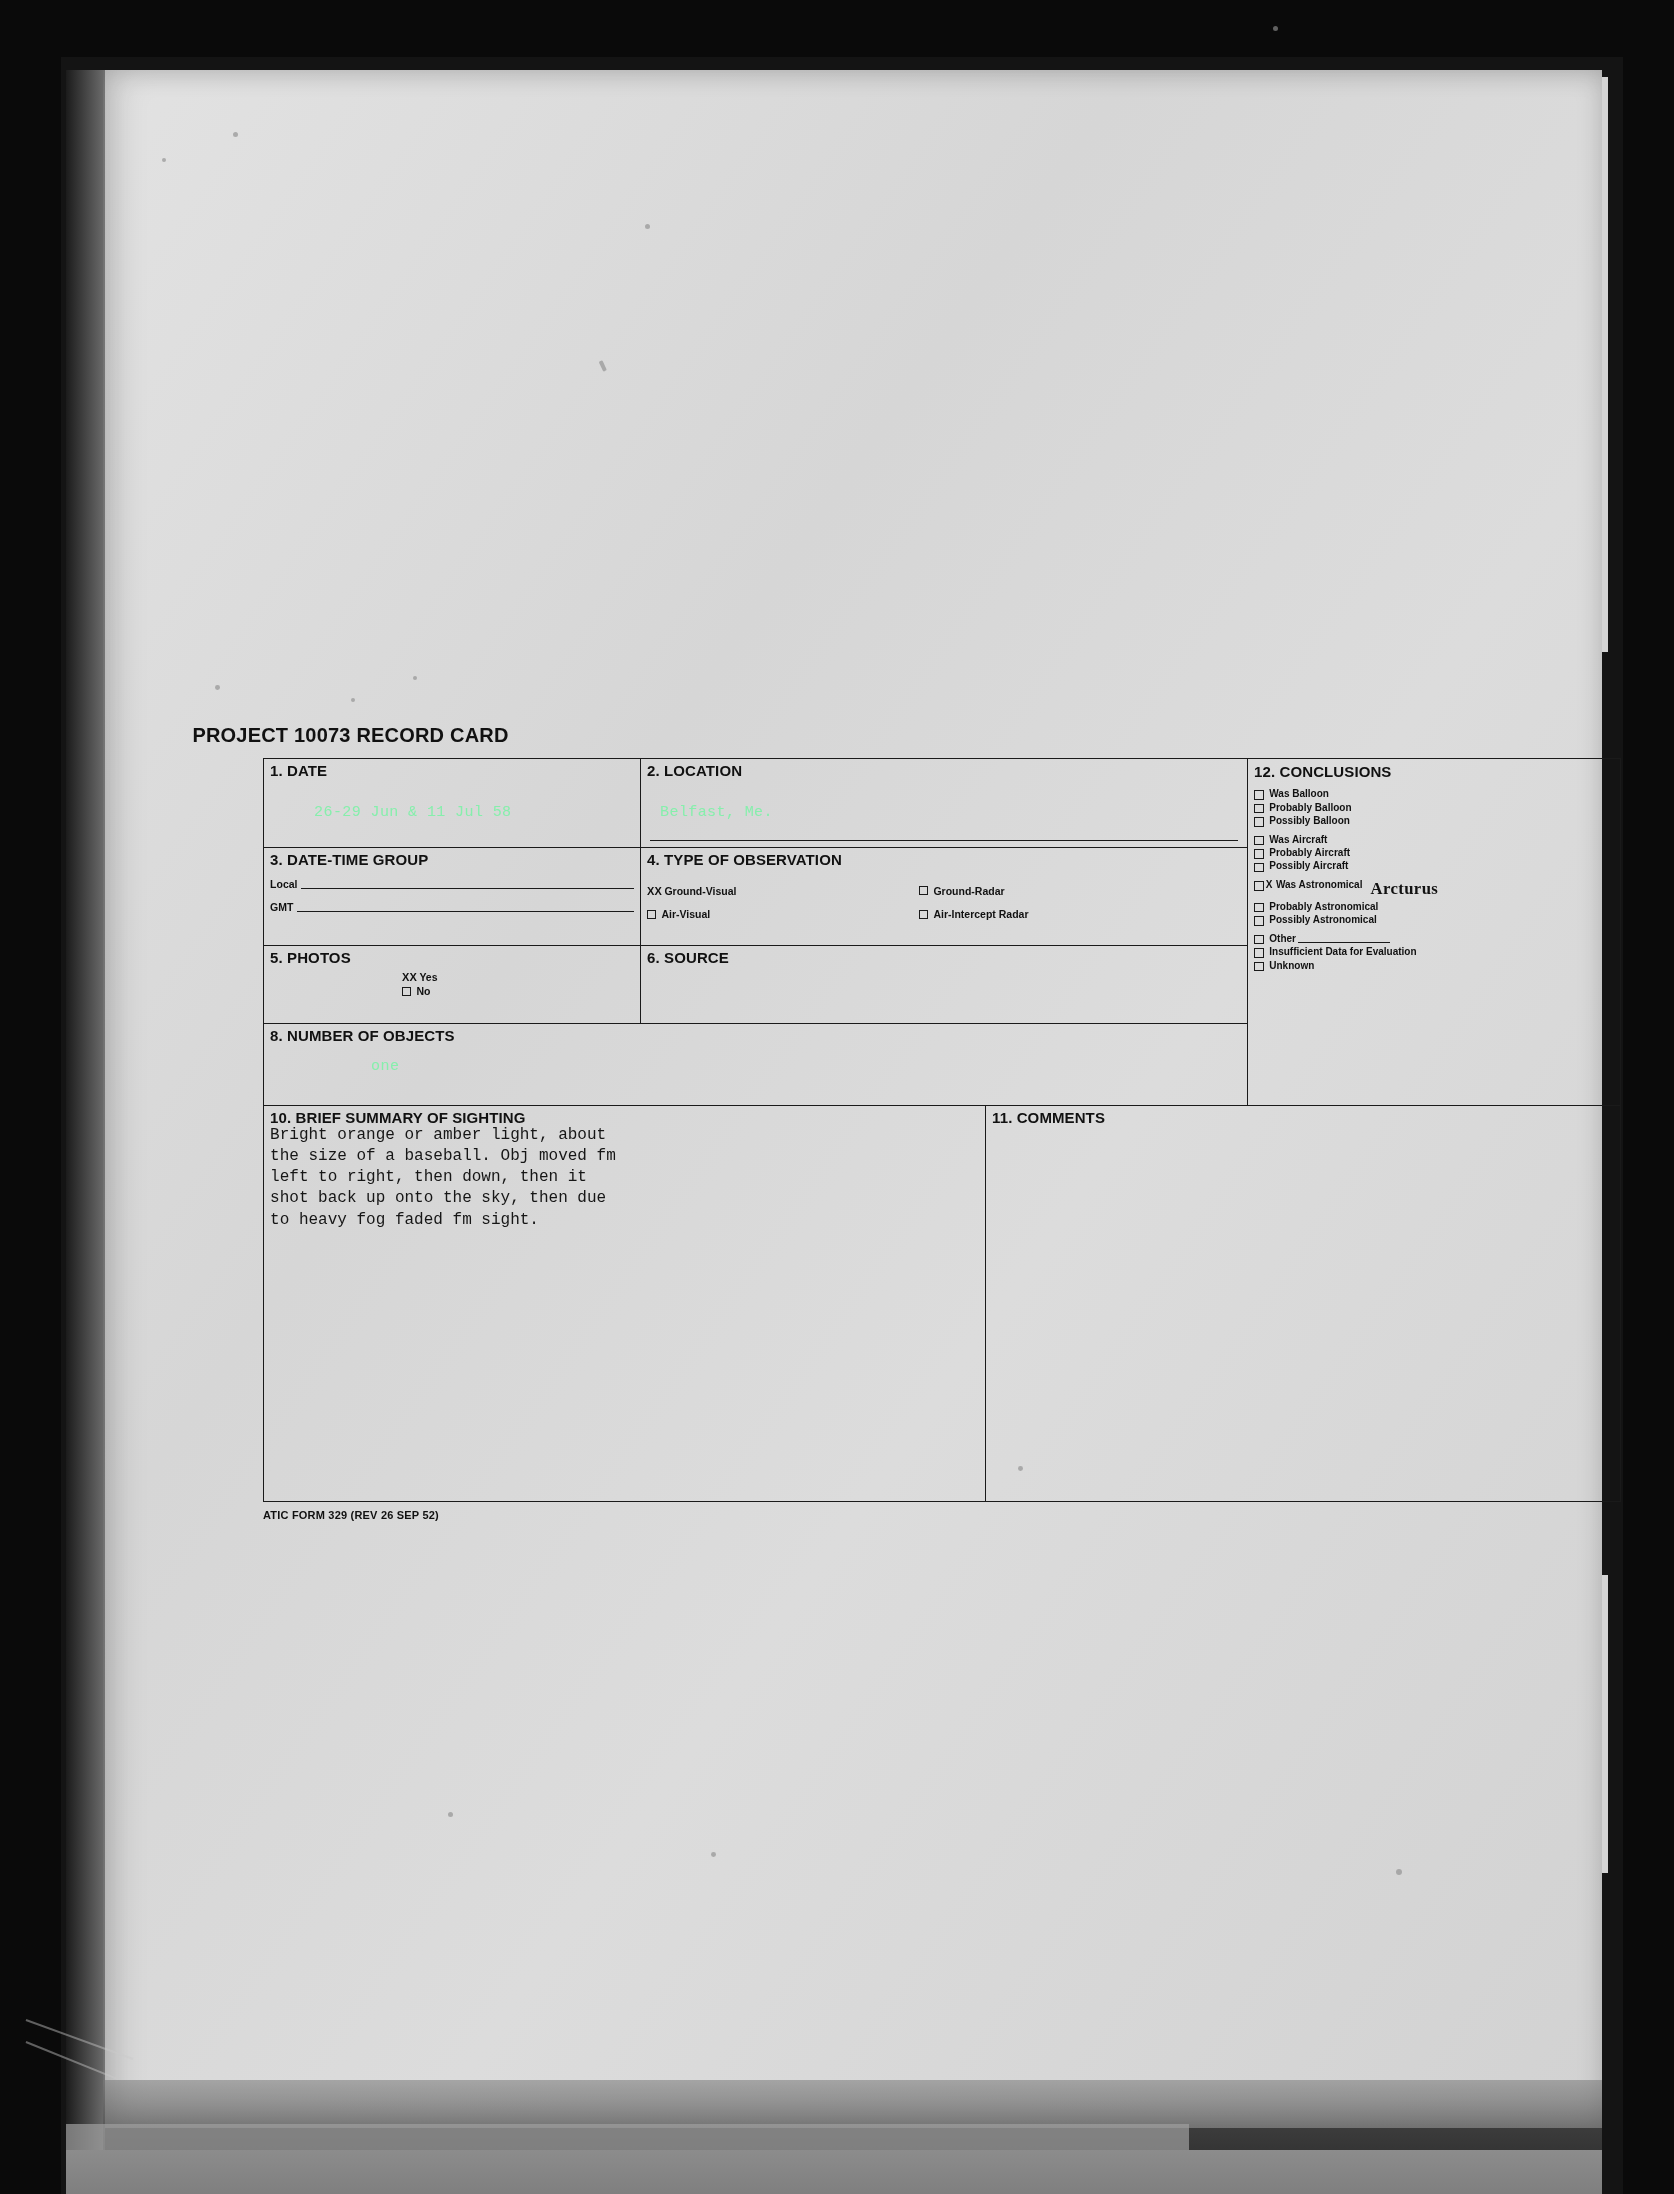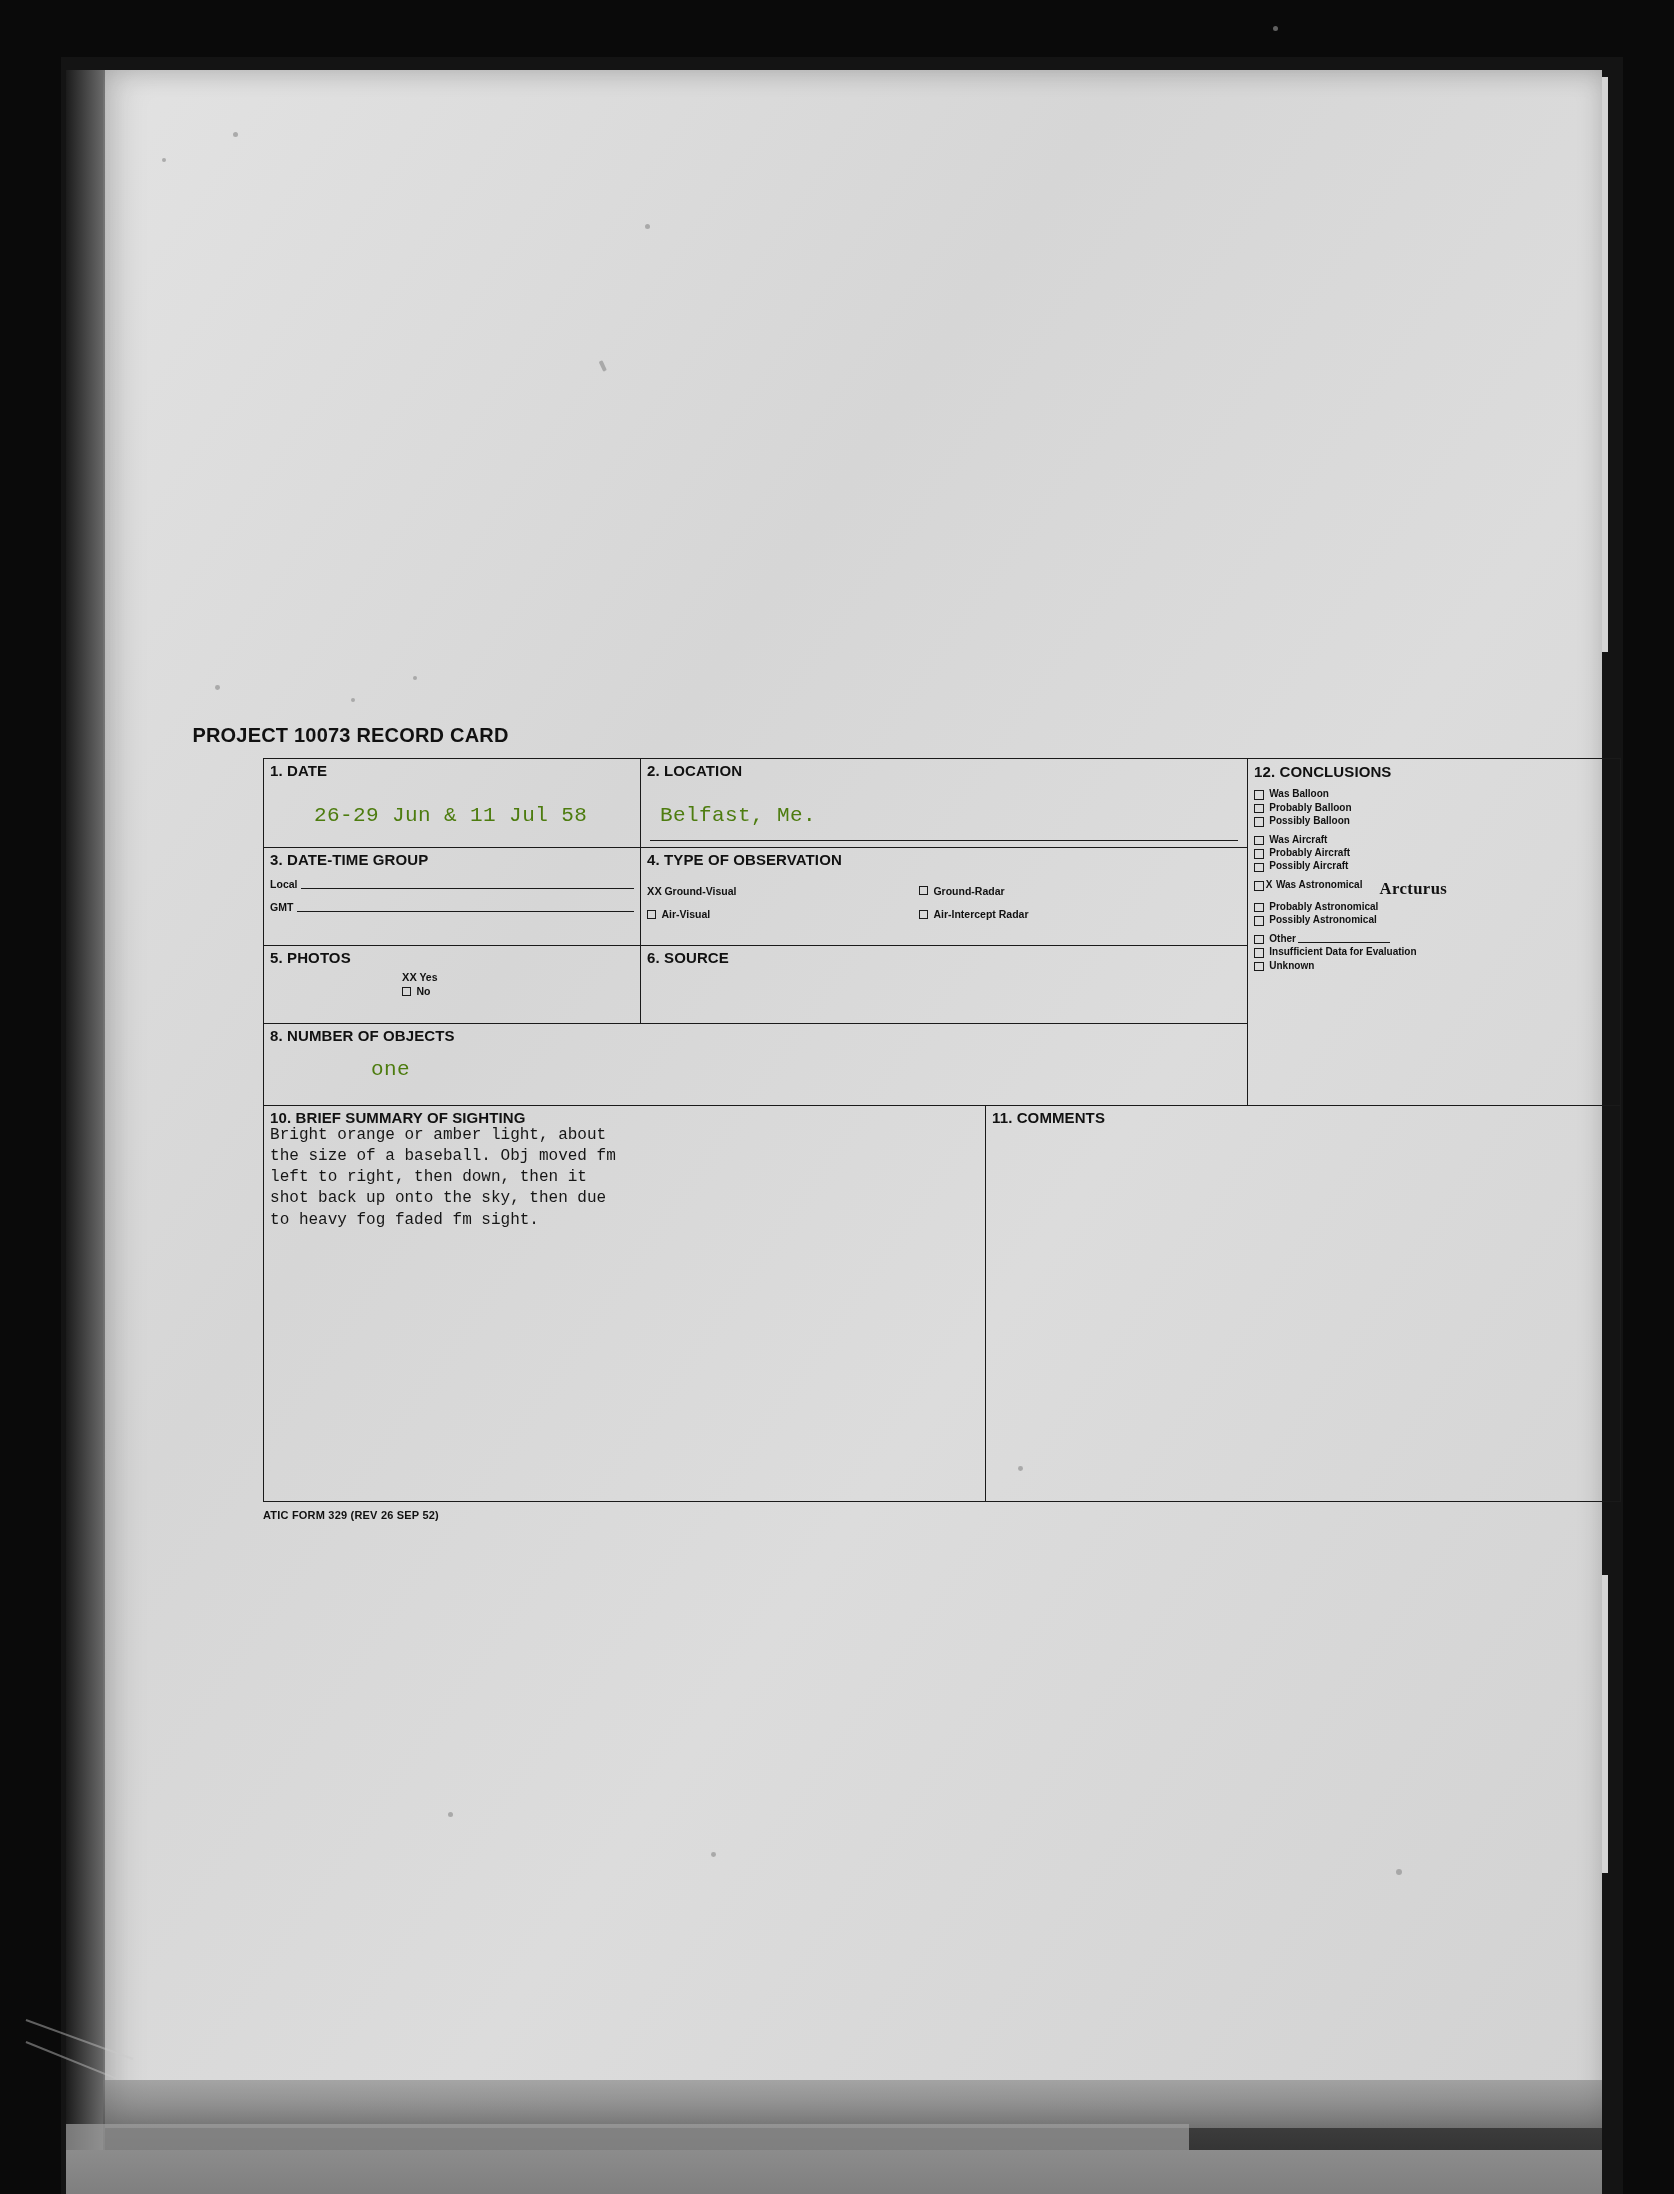--- a/index.html
+++ b/index.html
@@ -142,23 +142,23 @@
   }
   .cell:last-child { border-right: none; }
   .lbl {
     font-size: 15px;
     font-weight: bold;
     letter-spacing: 0.1px;
     line-height: 1.1;
   }
   .hand {
     font-family: "Liberation Mono", monospace;
-    font-size: 21px;
+    font-size: 15px;
     letter-spacing: 0.4px;
-    color: #4d7c0f;
+    color: #86efac;
   }
 
   
   .c-left   { width: 377px; }
   .c-mid    { width: 606px; }
   .ck {
     display: flex;
     align-items: flex-start;
     font-size: 10px;
     font-weight: bold;
@@ -396,21 +396,21 @@
               <span class="box"></span>
               <span>Possibly Aircraft</span>
             </div>
           </div>
 
           <div class="ck-group">
             <div class="ck">
               <span class="box" style="position:relative;"></span>
               <span class="mark-x" style="margin-right:3.5px;margin-left:-3.5px;font-size:10px;">X</span>
               <span>Was Astronomical</span>
-              <span class="arcturus" style="margin-left:17px;">Arcturus</span>
+              <span class="arcturus" style="margin-left:8px;">Arcturus</span>
             </div>
             <div class="ck">
               <span class="box"></span>
               <span>Probably Astronomical</span>
             </div>
             <div class="ck">
               <span class="box"></span>
               <span>Possibly Astronomical</span>
             </div>
           </div>

